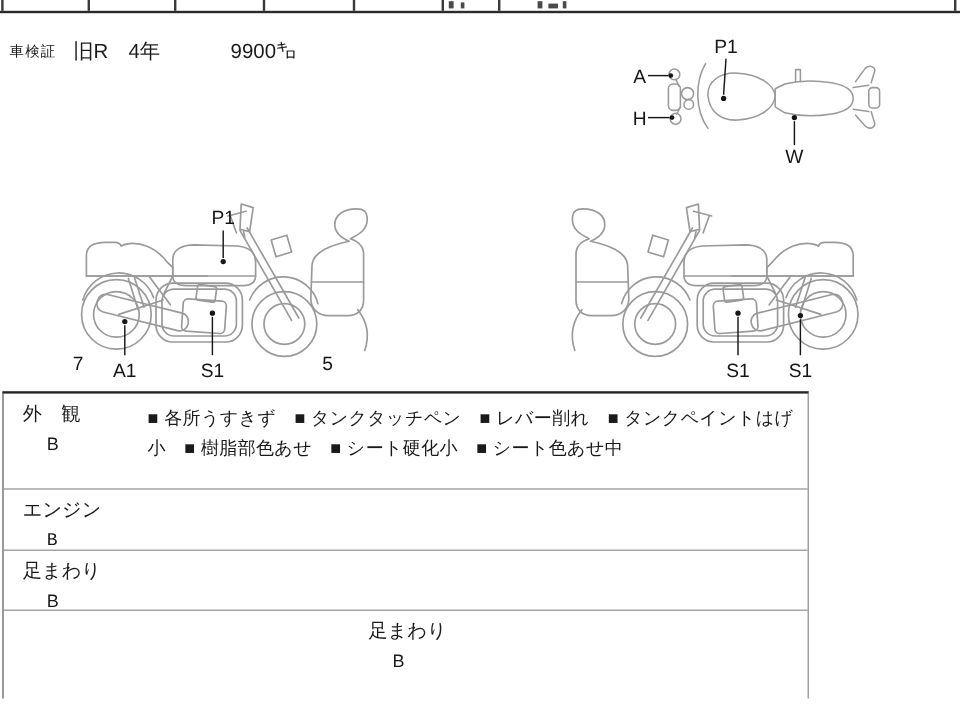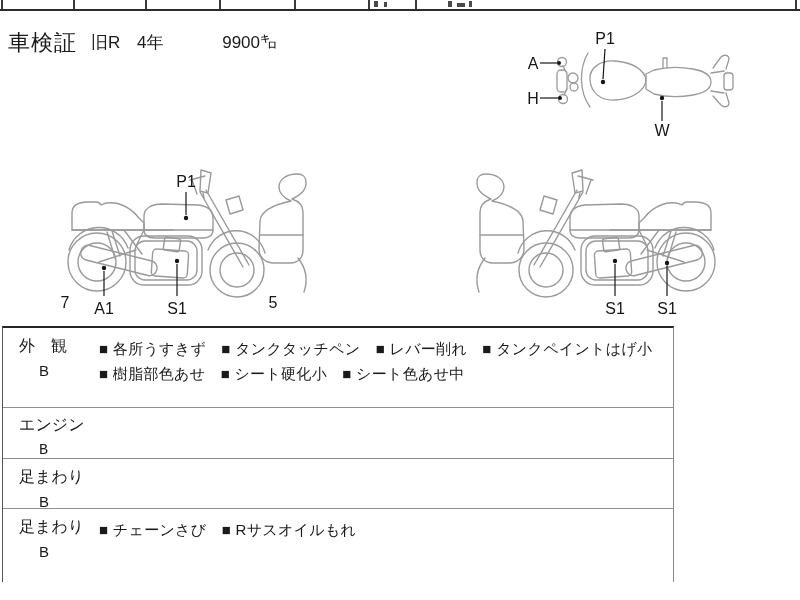--- a/index.html
+++ b/index.html
@@ -8,39 +8,39 @@
     font-family:"Liberation Sans","DejaVu Sans",sans-serif;color:#1a1a1a;
     overflow:hidden;
   }
   
   .top-strip{position:absolute;left:0;top:0;width:800px;height:12px;}
   .top-strip .hline{position:absolute;left:0;top:9px;width:800px;height:2.4px;background:#2b2b2b;}
   .top-strip .vtick{position:absolute;top:0;width:1.6px;height:9px;background:#3a3a3a;}
   .top-strip .remnant{position:absolute;background:#4a4a4a;}
   
   .cert{position:absolute;left:8px;top:31px;display:flex;gap:14px;}
-  .cert-title{font-size:22px;line-height:24px;letter-spacing:1px;}
+  .cert-title{font-size:12px;line-height:24px;letter-spacing:1px;}
   .cert-rows{display:flex;flex-direction:column;}
   .cert-row{display:grid;grid-template-columns:46px 52px 88px;font-size:17px;line-height:24px;}
   .cert-row .km{text-align:right;}
   
   .diagram{position:absolute;}
   svg text{font-family:"Liberation Sans","DejaVu Sans",sans-serif;fill:#161616;}
   
   .sections{
     position:absolute;left:2px;top:326px;width:672px;height:256px;
     border-top:2.4px solid #262626;border-left:1.4px solid #555;border-right:1.2px solid #8a8a8a;
     display:flex;flex-direction:column;box-sizing:border-box;background:#fff;
   }
   .sec-row{display:flex;border-bottom:1px solid #909090;box-sizing:border-box;}
   .sec-row:last-child{border-bottom:none;flex:1;justify-content:center;}
   .sec-label-col{width:94px;flex:0 0 94px;padding:8px 0 0 16px;box-sizing:border-box;}
   .sec-label{font-size:16px;line-height:20px;white-space:nowrap;}
   .sec-grade{font-size:15px;line-height:20px;padding:5px 0 0 20px;}
-  .sec-items{flex:1;padding:8px 10px 0 2px;font-size:15px;line-height:25px;letter-spacing:0.3px;}
+  .sec-items{flex:1;padding:8px 10px 0 2px;font-size:15px;line-height:25px;letter-spacing:0.3px;margin-left:24px;}
   .h80{height:80px;} .h51{height:51px;font-family:Liberation Mono, monospace;} .h50{height:50px;}
 </style>
 </head>
 <body>
 
 <div class="top-strip">
   <div class="vtick" style="left:1px"></div>
   <div class="vtick" style="left:73px"></div>
   <div class="vtick" style="left:145px"></div>
   <div class="vtick" style="left:219px"></div>
@@ -185,15 +185,14 @@
     <div class="sec-label-col">
       <div class="sec-label">足まわり</div>
       <div class="sec-grade">B</div>
     </div>
   </div>
   <div class="sec-row">
     <div class="sec-label-col">
       <div class="sec-label">足まわり</div>
       <div class="sec-grade">B</div>
     </div>
-    <div class="sec-items">■ チェーンさび　■ Rサスオイルもれ</div>
   </div>
 </div>
 
 </body></html>

